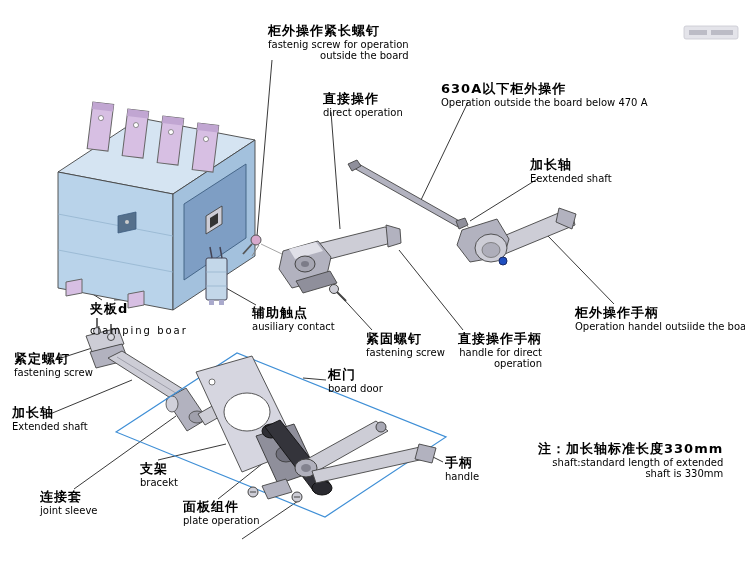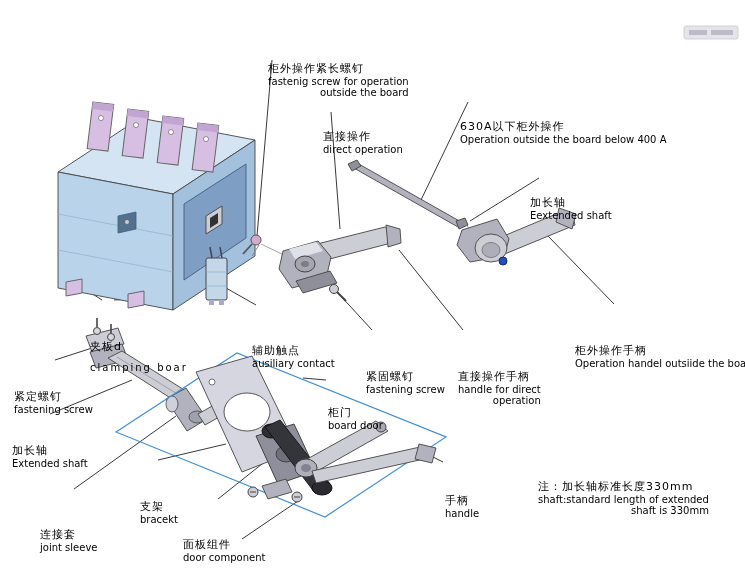--- a/index.html
+++ b/index.html
@@ -2,21 +2,21 @@
 <html style="--body_top: #d5e4f2; --body_front: #b9d3ea; --body_side: #a3c1dd; --panel_blue: #7e9ec4; --terminal_pink: #d7bfe3; --screw_pink: #d8a9cc; --gray_light: #cdcdd6; --gray_mid: #b2b2bf; --gray_dark: #8f8f9b; --handle_black: #34343b; --accent_blue: #1f4fc0; --door_blue: #3f8fd6; --line: #222222;"><head>
 <meta charset="utf-8">
 <style>
   html,body{margin:0;padding:0;background:#fff;}
   .stage{
     position:relative;width:745px;height:571px;background:#fff;overflow:hidden;
     font-family:"DejaVu Sans","Liberation Sans",sans-serif;color:#000;
   }
   .stage svg{position:absolute;left:0;top:0;}
   .label{position:absolute;white-space:nowrap;line-height:1.15;}
-  .label .zh{font-size:11px;font-weight:normal;letter-spacing:1px;margin-top:39px;}
+  .label .zh{font-size:13px;font-weight:bold;letter-spacing:1px;}
   .label .en{font-size:10px;font-weight:normal;letter-spacing:0;text-align:right;}
   .label .en.sp{letter-spacing:2px;margin-top:8px;}
   
   .f-top{fill:var(--body_top,#d5e4f2)}
   .f-front{fill:var(--body_front,#b9d3ea)}
   .f-side{fill:var(--body_side,#a3c1dd)}
   .f-panel{fill:var(--panel_blue,#7e9ec4)}
   .f-term{fill:var(--terminal_pink,#d7bfe3)}
   .f-gl{fill:var(--gray_light,#cdcdd6)}
   .f-gm{fill:var(--gray_mid,#b2b2bf)}
@@ -206,23 +206,23 @@
     <div class="zh">柜外操作紧长螺钉</div>
     <div class="en">fastenig screw for operation</div>
     <div class="en">outside the board</div>
   </div>
 
   <div class="label" style="left:323px;top:92px">
     <div class="zh">直接操作</div>
     <div class="en">direct operation</div>
   </div>
 
-  <div class="label" style="left:460px;top:82px">
+  <div class="label" style="left:441px;top:82px">
     <div class="zh">630A以下柜外操作</div>
-    <div class="en">Operation outside the board below 400 A</div>
+    <div class="en">Operation outside the board below 470 A</div>
   </div>
 
   <div class="label" style="left:530px;top:158px">
     <div class="zh">加长轴</div>
     <div class="en">Eextended shaft</div>
   </div>
 
   <div class="label" style="left:90px;top:302px">
     <div class="zh">夹板d</div>
     <div class="en sp">clamping boar</div>
@@ -269,21 +269,21 @@
     <div class="en">bracekt</div>
   </div>
 
   <div class="label" style="left:40px;top:490px">
     <div class="zh">连接套</div>
     <div class="en">joint sleeve</div>
   </div>
 
   <div class="label" style="left:183px;top:500px">
     <div class="zh">面板组件</div>
-    <div class="en">door component</div>
+    <div class="en">plate operation</div>
   </div>
 
   <div class="label" style="left:445px;top:456px">
     <div class="zh">手柄</div>
     <div class="en">handle</div>
   </div>
 
 
   <div class="label" style="left:538px;top:442px">
     <div class="zh">注：加长轴标准长度330mm</div>

